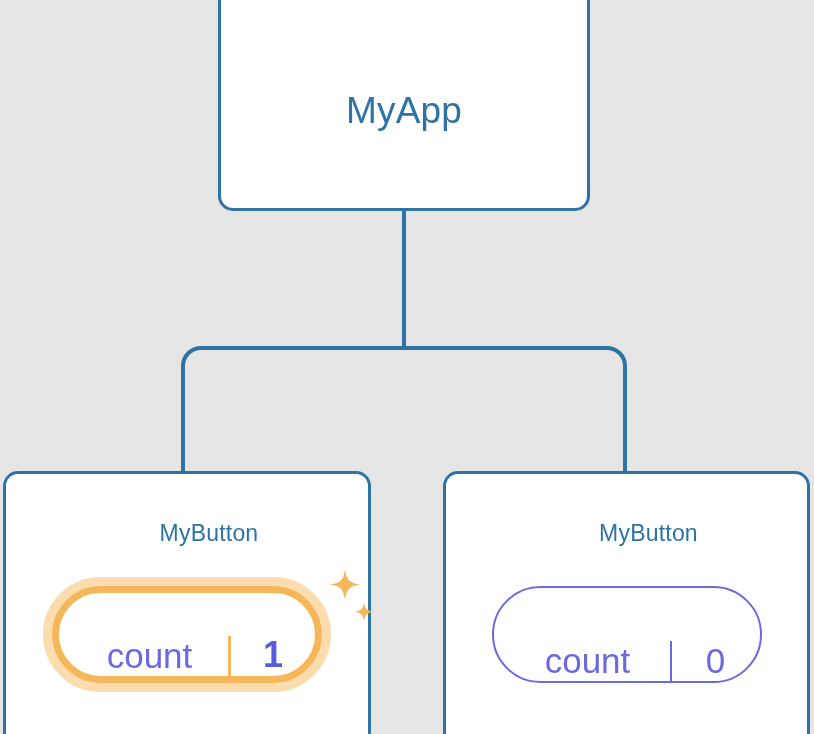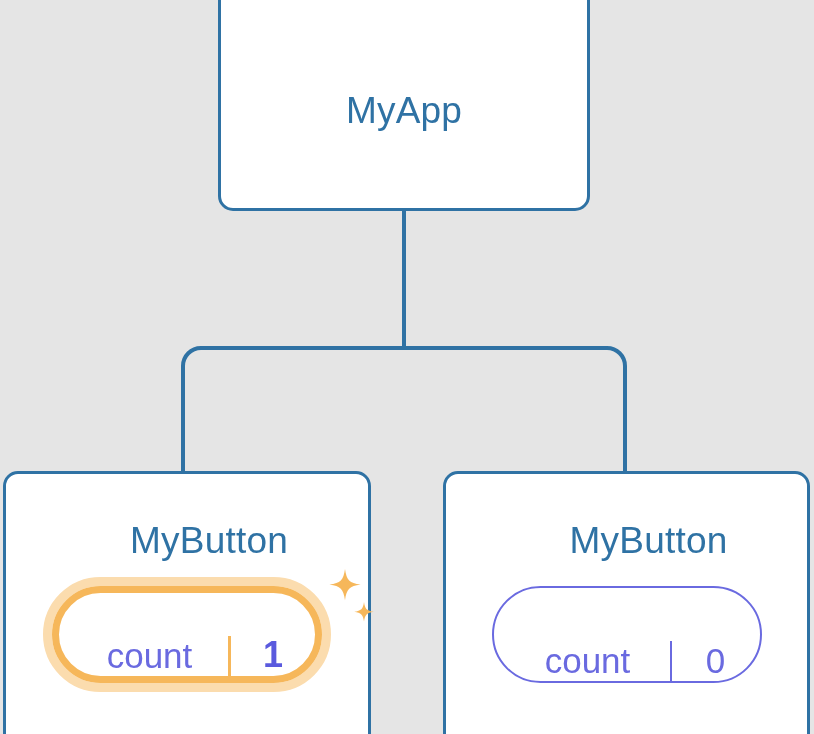--- a/index.html
+++ b/index.html
@@ -69,21 +69,21 @@
     height: 290px;
   }
   #node-btn-right {
     left: 443px;
     top: 471px;
     width: 367px;
     height: 290px;
   }
   .node-btn .node-title {
     top: 46px;
-    font-size: 37px;
+    font-size: 23px;
     margin-left: 44px;
   }
 
   
   .pill-wrap {
     position: absolute;
     left: 0;
     right: 0;
     top: 105px;
     display: flex;

